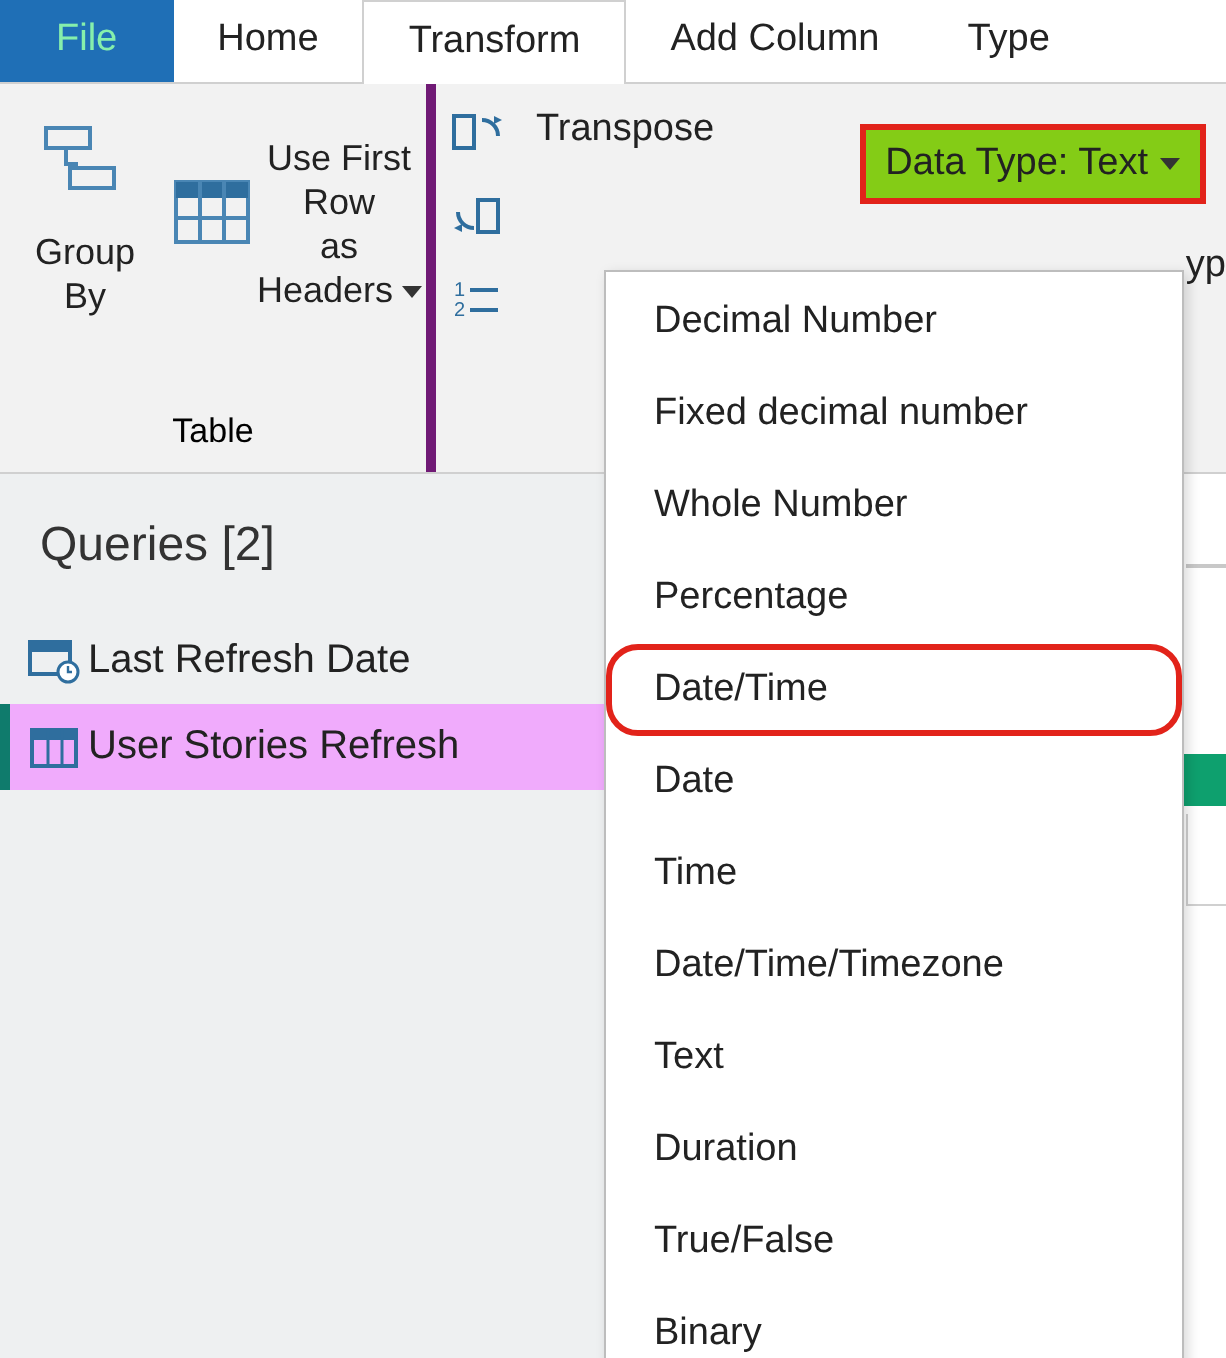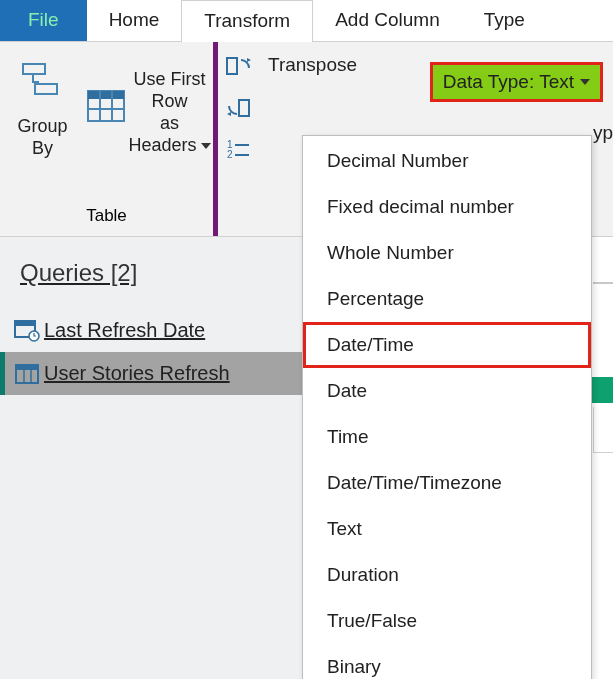--- a/index.html
+++ b/index.html
@@ -27,31 +27,31 @@
   .small-icon { width: 30px; height: 28px; display: flex; align-items: center; justify-content: center; }
 
   .ops-col { padding: 12px 0 0 4px; display: flex; align-items: flex-start; }
   .op-label { font-size: 19px; padding-left: 4px; }
 
   .data-type-btn { position: absolute; right: 10px; top: 20px; background: #84cc16; border: 3px solid #e2231a; padding: 6px 10px; font-size: 19px; cursor: pointer; display: flex; align-items: center; }
   .typ-label { position: absolute; right: 0; top: 80px; font-size: 19px; }
 
   
   .lower { display: flex; height: calc(679px - 42px - 195px); }
-  .queries-panel { width: 348px; background: #eef0f1; border-right: 1px solid #22c55e; text-decoration: underline; }
+  .queries-panel { width: 348px; background: #eef0f1; border-right: 1px solid #22c55e; }
   .queries-header { font-size: 24px; padding: 22px 20px; color: #333; }
   .query-item { display: flex; align-items: center; padding: 10px 14px; font-size: 20px; cursor: pointer; gap: 4px; }
-  .query-item.selected { background: #a3a3a3; position: relative; }
+  .query-item.selected { background: #f0abfc; position: relative; }
   .query-item.selected::before { content:""; position:absolute; left:0; top:0; bottom:0; width:5px; background:#0f7b6c; }
   .q-icon { width: 26px; height: 22px; flex-shrink: 0; }
 
   
   .dropdown { position: absolute; left: 302px; top: 90px; width: 290px; background: #fff; border: 1px solid #bdbdbd; box-shadow: 2px 2px 6px rgba(0,0,0,.15); z-index: 50; padding: 2px 0; margin-top: 45px; }
   .dd-item { padding: 12px 24px; font-size: 19px; cursor: pointer; }
-  .dd-item.highlighted { outline: 3px solid #e2231a; outline-offset: -3px; }
+  .dd-item.highlighted { outline: 3px solid #e2231a; outline-offset: -3px; border-radius: 16px; }
 
   
   .grid-area { flex:1; background:#fff; position:relative; }
   .grid-area .g1 { position:absolute; right:0; top:45px; height:2px; width:20px; background:#c8c8c8; }
   .grid-area .g2 { position:absolute; right:0; top:140px; height:26px; width:28px; background:#0ea06e; }
   .grid-area .g3 { position:absolute; right:0; top:170px; height:46px; width:20px; border-left:1px solid #d0d0d0; border-bottom:1px solid #d0d0d0; }
 </style>
 </head>
 <body>
 

